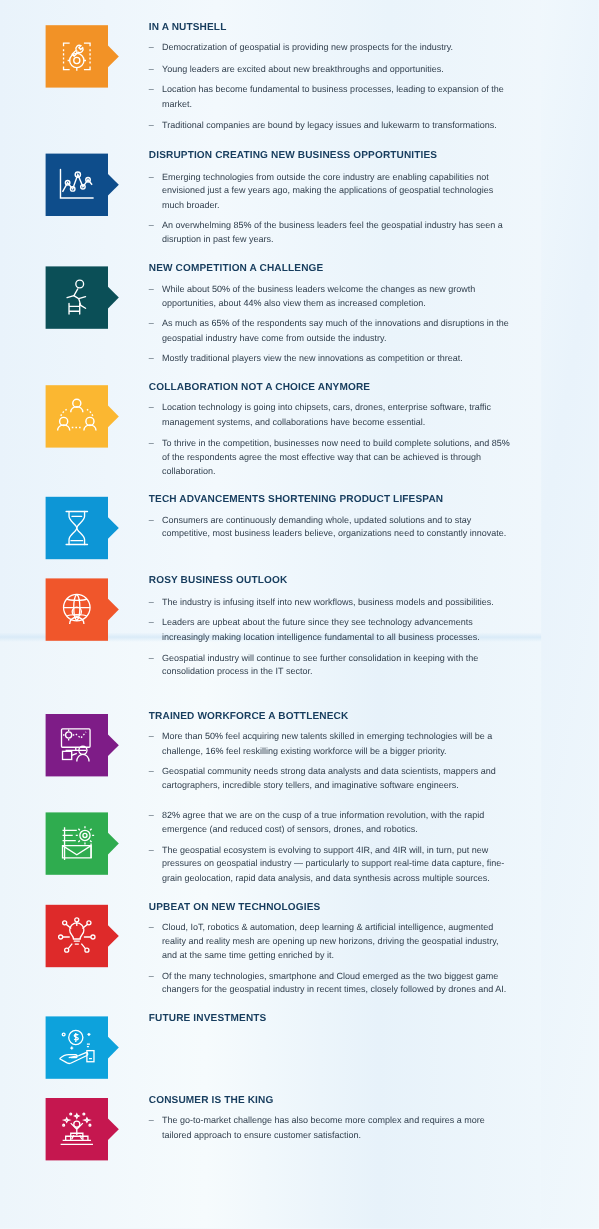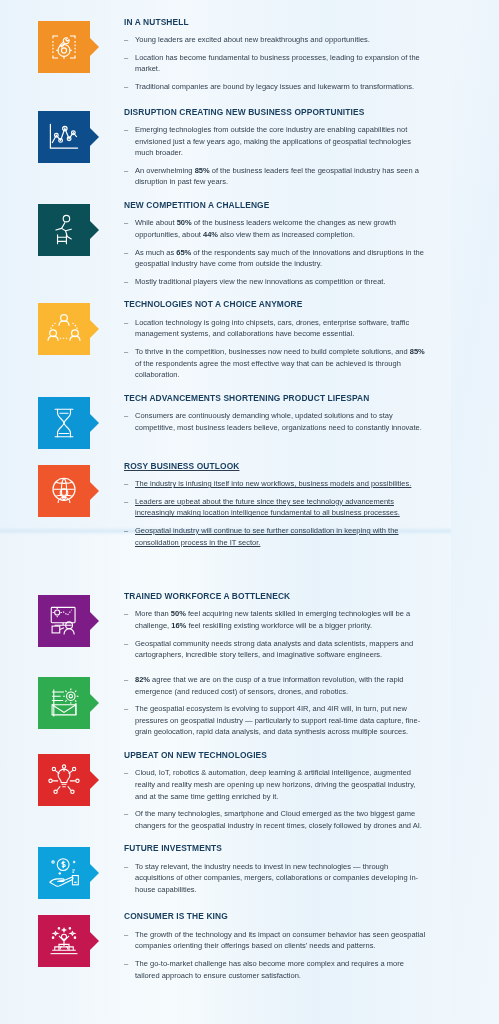--- a/index.html
+++ b/index.html
@@ -88,25 +88,25 @@
     margin-bottom: 6px;
   }
   ul.bullets li:last-child { margin-bottom: 0; }
   ul.bullets li::before {
     content: "\2013";
     position: absolute;
     left: 0;
     top: 0;
     color: #4b5a68;
   }
-  ul.bullets li b { font-weight: bold; color: #1d2d3c; }
+  ul.bullets li b { font-weight: normal; color: #1d2d3c; }
 
   
   .section.s1 { margin-bottom: 15px; }
-  .section.s6 { margin-bottom: 44px; text-decoration: underline; }
+  .section.s6 { margin-bottom: 26px; }
   .section.s7 { margin-top: 8px; }
 </style>
 </head>
 <body>
 
 <div class="page">
   <div class="bg-band band-top"></div>
   <div class="bg-band band-bottom"></div>
   <div class="bg-band band-seam"></div>
 
@@ -122,20 +122,21 @@
                 <circle cx="20" cy="24" r="3"></circle>
       <path d="M20 14v3M13.5 24h-2.5M29 24h-2.5M20 34v-3"></path>
       <path d="M24 9.5a3.4 3.4 0 0 0-4.6 4.4l-4 4 2 2 4-4a3.4 3.4 0 0 0 4.4-4.6l-2 2-1.8-1.8z"></path>
     </svg>
             </span>
           </div>
         </div>
         <div class="content">
           <div class="sec-title">IN A NUTSHELL</div>
           <ul class="bullets">
+            <li>Democratization of geospatial is providing new prospects for the industry.</li>
             <li>Young leaders are excited about new breakthroughs and opportunities.</li>
             <li>Location has become fundamental to business processes, leading to expansion of the market.</li>
             <li>Traditional companies are bound by legacy issues and lukewarm to transformations.</li>
           </ul>
         </div>
       </div>
       <div class="section s2">
         <div class="icon-wrap">
           <div class="icon-tile" style="background: rgb(14, 77, 139); color: rgb(14, 77, 139);">
             <span>
@@ -191,21 +192,21 @@
       <circle cx="8" cy="24" r="4"></circle>
                 <path d="M2 33c0-3.5 2.7-5.5 6-5.5s6 2 6 5.5"></path>
       <circle cx="34" cy="24" r="4"></circle>
                 <path d="M28 33c0-3.5 2.7-5.5 6-5.5s6 2 6 5.5"></path>
       <path d="M11 12A14 14 0 0 0 5 19M31 12a14 14 0 0 1 6 7M16 30h10" stroke-dasharray="1.6 2"></path>
     </svg>
             </span>
           </div>
         </div>
         <div class="content">
-          <div class="sec-title">TECHNOLOGIES NOT A CHOICE ANYMORE</div>
+          <div class="sec-title">COLLABORATION NOT A CHOICE ANYMORE</div>
           <ul class="bullets">
             <li>Location technology is going into chipsets, cars, drones, enterprise software, traffic management systems, and collaborations have become essential.</li>
             <li>To thrive in the competition, businesses now need to build complete solutions, and <b>85%</b> of the respondents agree the most effective way that can be achieved is through collaboration.</li>
           </ul>
         </div>
       </div>
       <div class="section s5">
         <div class="icon-wrap">
           <div class="icon-tile" style="background: rgb(13, 150, 214); color: rgb(13, 150, 214);">
             <span>
@@ -338,21 +339,20 @@
       <path d="M13 29l10-2 7-3c1.6-.6 2.6 1.8 1 2.8L16 34c-2 1.2-4 .8-6-.6L4 30"></path>
       <rect x="31" y="22" width="7" height="11"></rect>
       <path d="M33 30h3"></path>
     </svg>
             </span>
           </div>
         </div>
         <div class="content">
           <div class="sec-title">FUTURE INVESTMENTS</div>
           <ul class="bullets">
-            <li>To stay relevant, the industry needs to invest in new technologies — through acquisitions of other companies, mergers, collaborations or companies developing in-house capabilities.</li>
           </ul>
         </div>
       </div>
       <div class="section s11">
         <div class="icon-wrap">
           <div class="icon-tile" style="background: rgb(197, 23, 79); color: rgb(197, 23, 79);">
             <span>
     <svg width="34" height="32" viewBox="0 0 40 38" fill="none" stroke="#fff" stroke-width="1.3">
       <circle cx="20" cy="14" r="3"></circle>
       <path d="M20 17v8M20 19l-6-6M20 19l6-6M17 25l-2 4M23 25l2 4"></path>
@@ -366,19 +366,18 @@
                 <circle cx="27" cy="4" r=".9"></circle>
       <circle cx="33" cy="15" r=".9"></circle>
                 <circle cx="7" cy="15" r=".9"></circle>
     </svg>
             </span>
           </div>
         </div>
         <div class="content">
           <div class="sec-title">CONSUMER IS THE KING</div>
           <ul class="bullets">
-            <li>The growth of the technology and its impact on consumer behavior has seen geospatial companies orienting their offerings based on clients' needs and patterns.</li>
             <li>The go-to-market challenge has also become more complex and requires a more tailored approach to ensure customer satisfaction.</li>
           </ul>
         </div>
       </div>
     </div>
 </div>
 
 </body></html>

